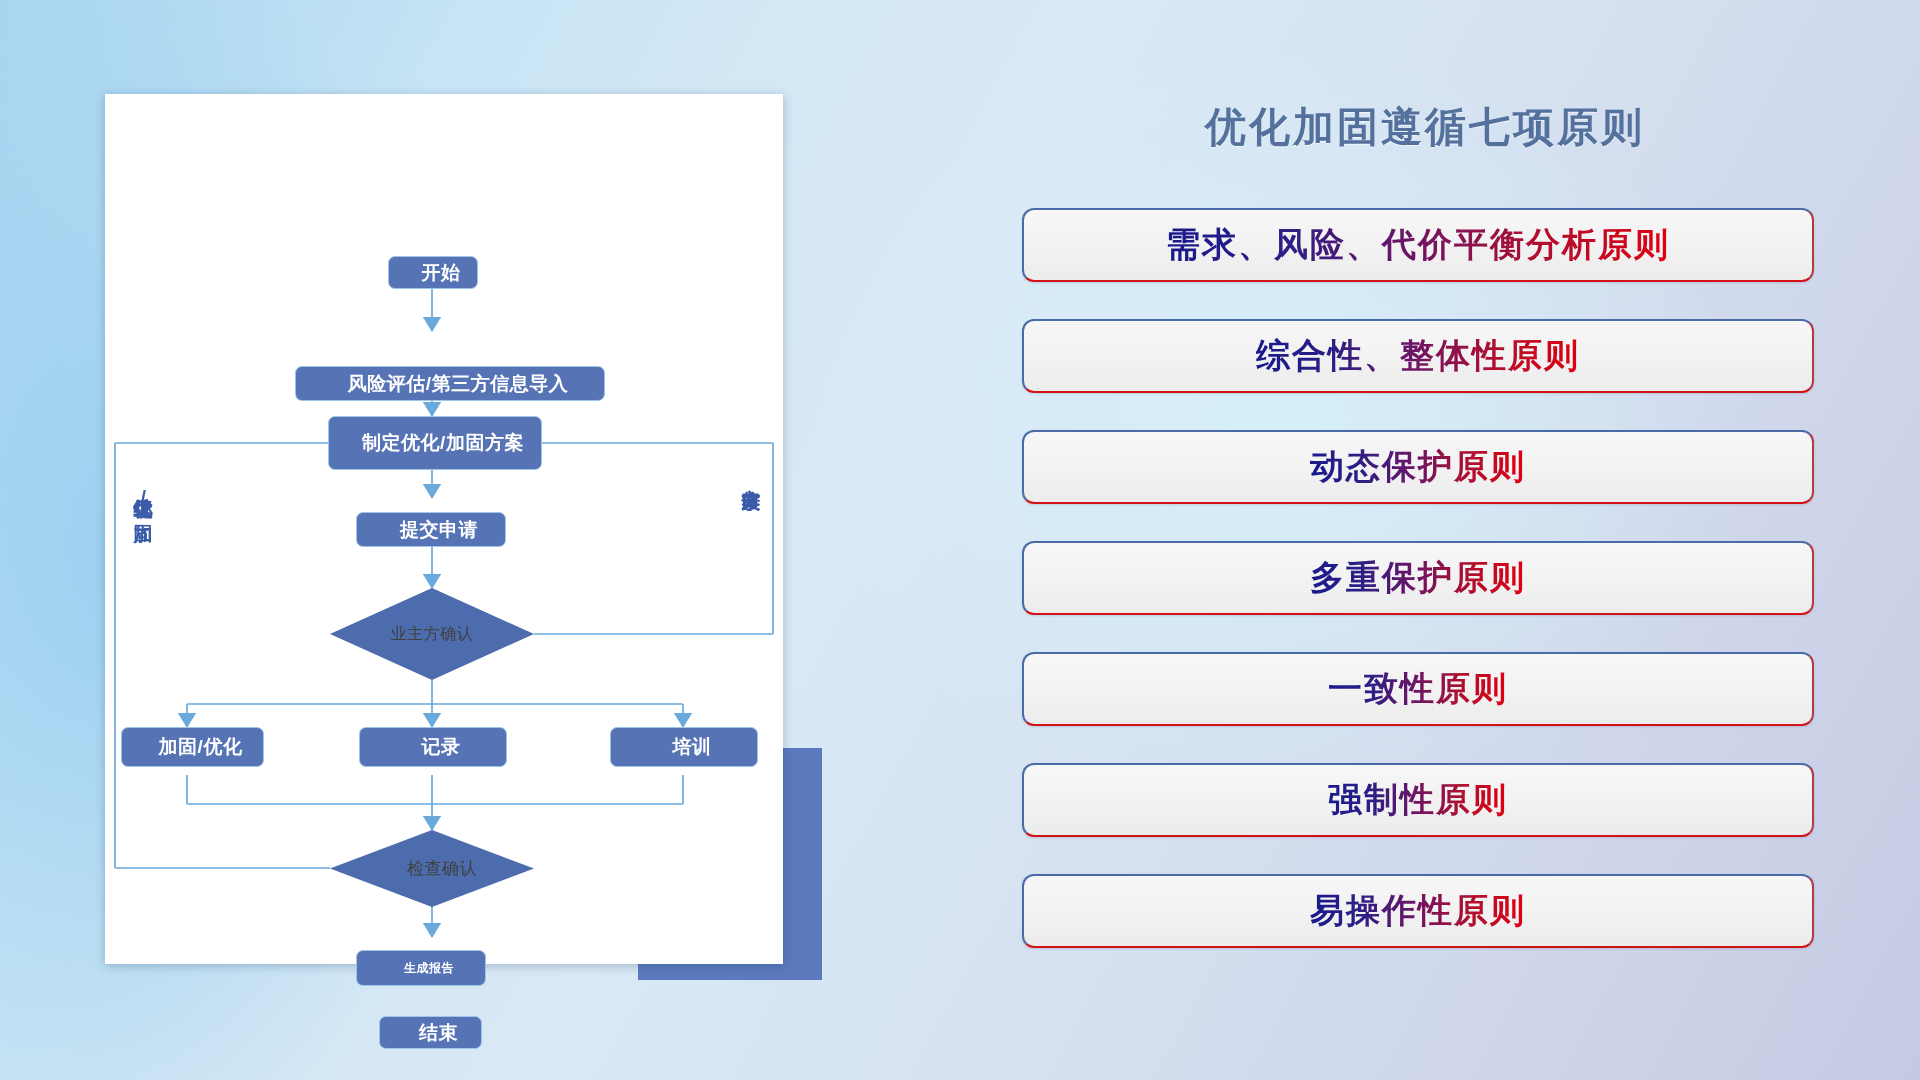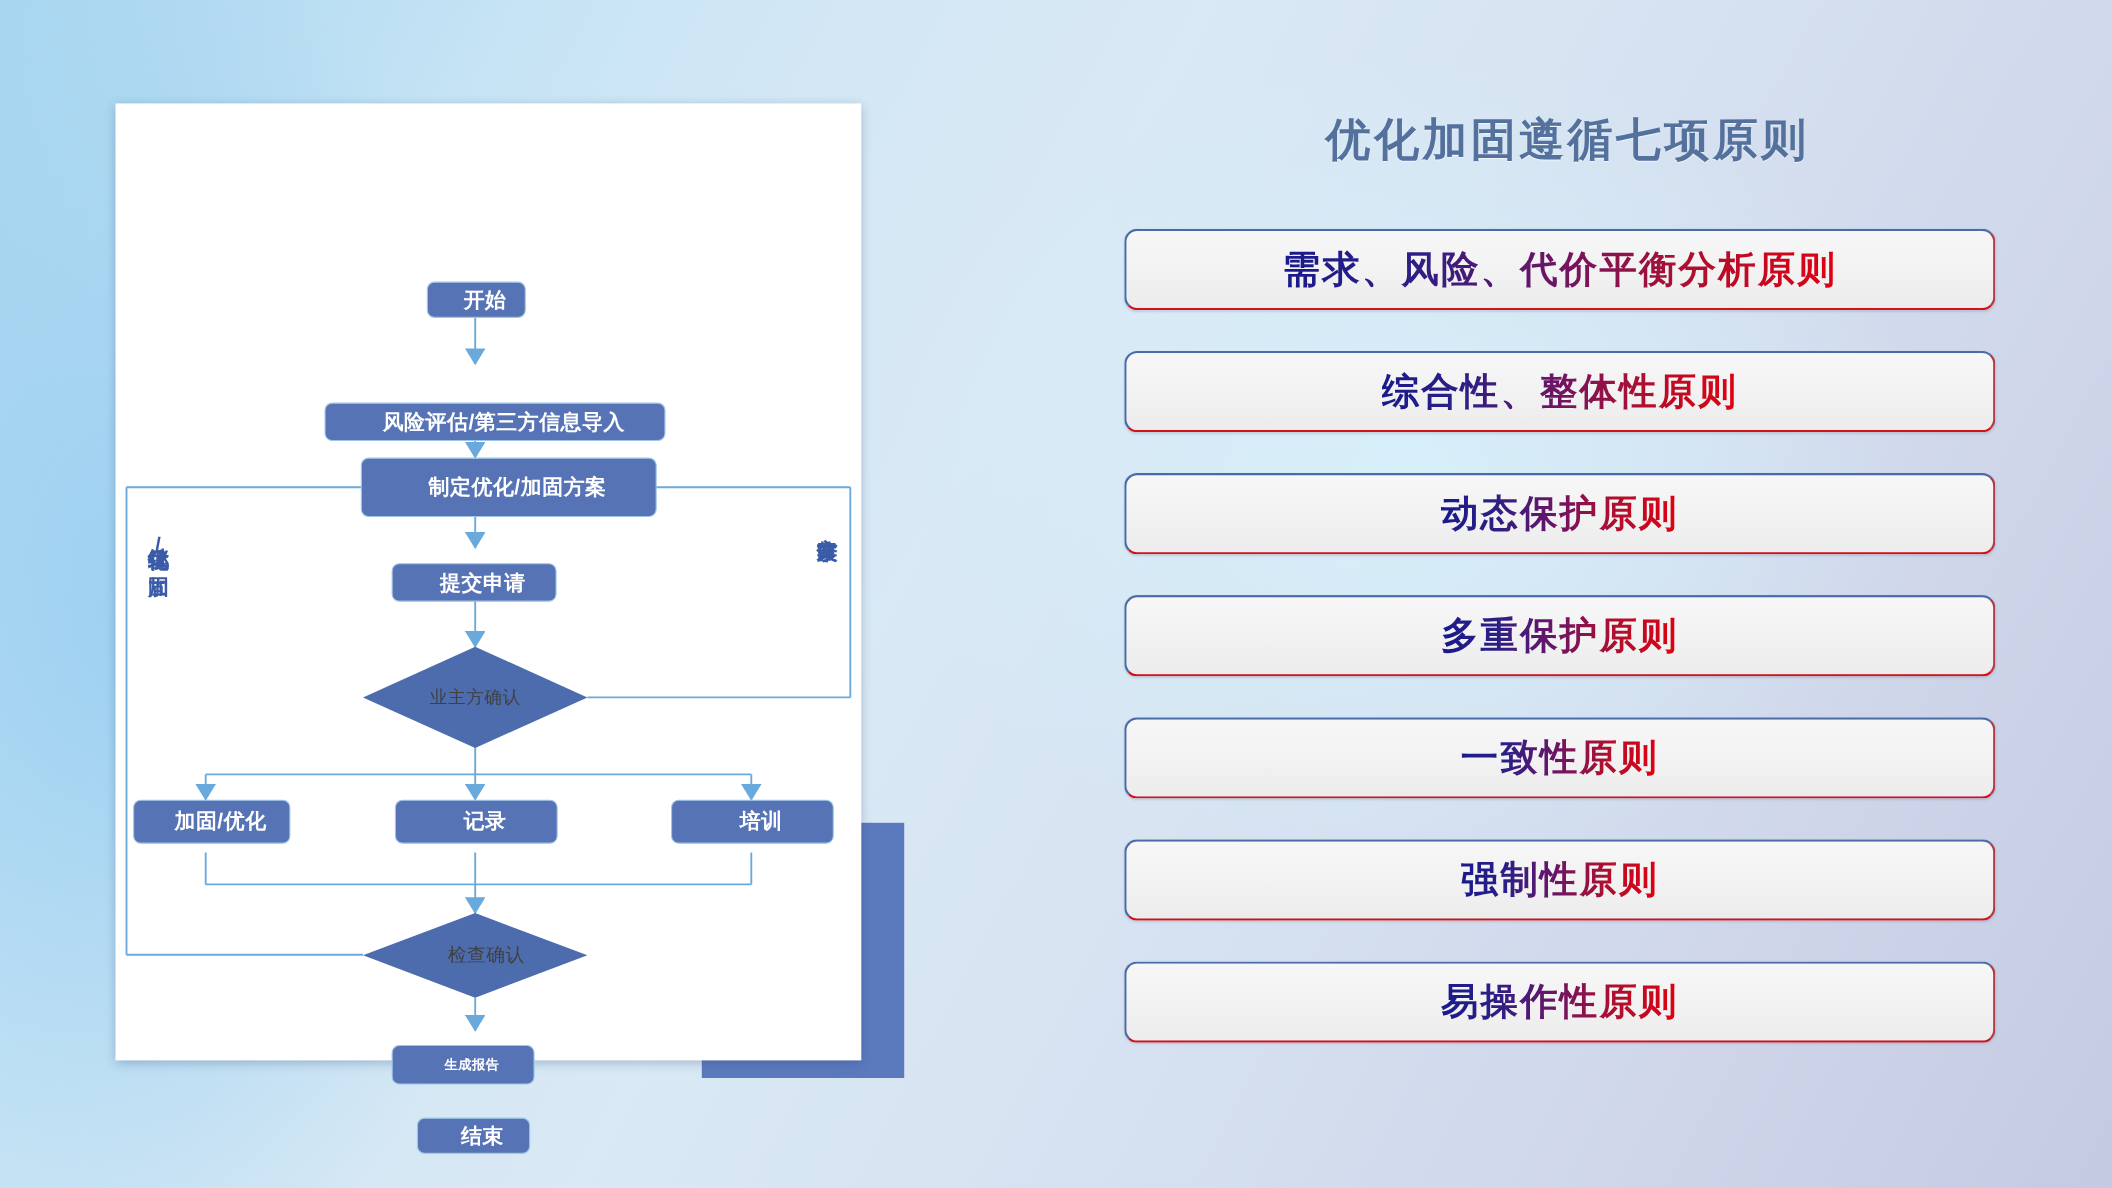--- a/index.html
+++ b/index.html
@@ -228,21 +228,21 @@
       </svg>
 
       <div class="node" style="left:283px; top:162px; width:90px; height:33px; font-size:19px;">
         <span>开始</span>
       </div>
 
       <div class="node" style="left:190px; top:252px; width:310px; height:35px; font-size:19px;margin-top:20px;">
         <span>风险评估/第三方信息导入</span>
       </div>
 
-      <div class="node" style="left:223px; top:322px; width:269px; height:54px; font-size:19px;">
+      <div class="node" style="left:223px; top:322px; width:214px; height:54px; font-size:19px;">
         <span>制定优化/加固方案</span>
       </div>
 
       <div class="node" style="left:251px; top:418px; width:150px; height:35px; font-size:19px;">
         <span>提交申请</span>
       </div>
 
       <div class="diamond-wrap" style="left:225px; top:494px; width:204px; height:92px;">
         <div class="diamond-shape"></div>
         <span class="diamond-label" style="font-size:16px;">业主方确认</span>

